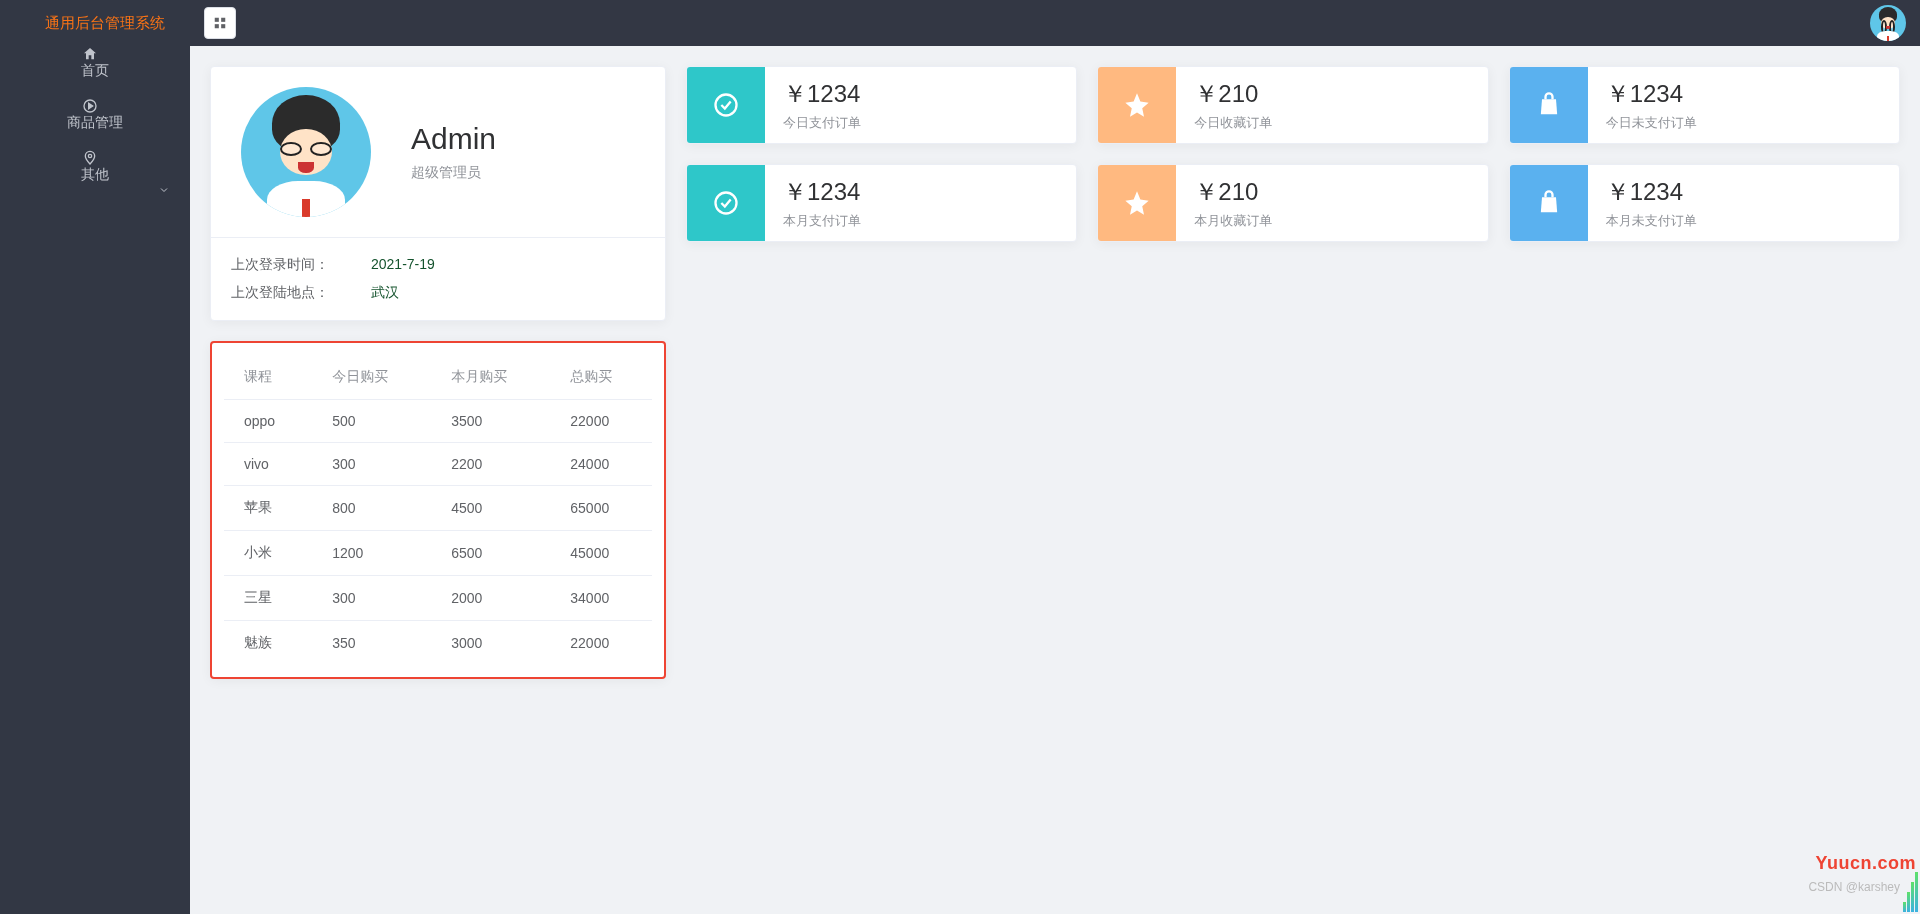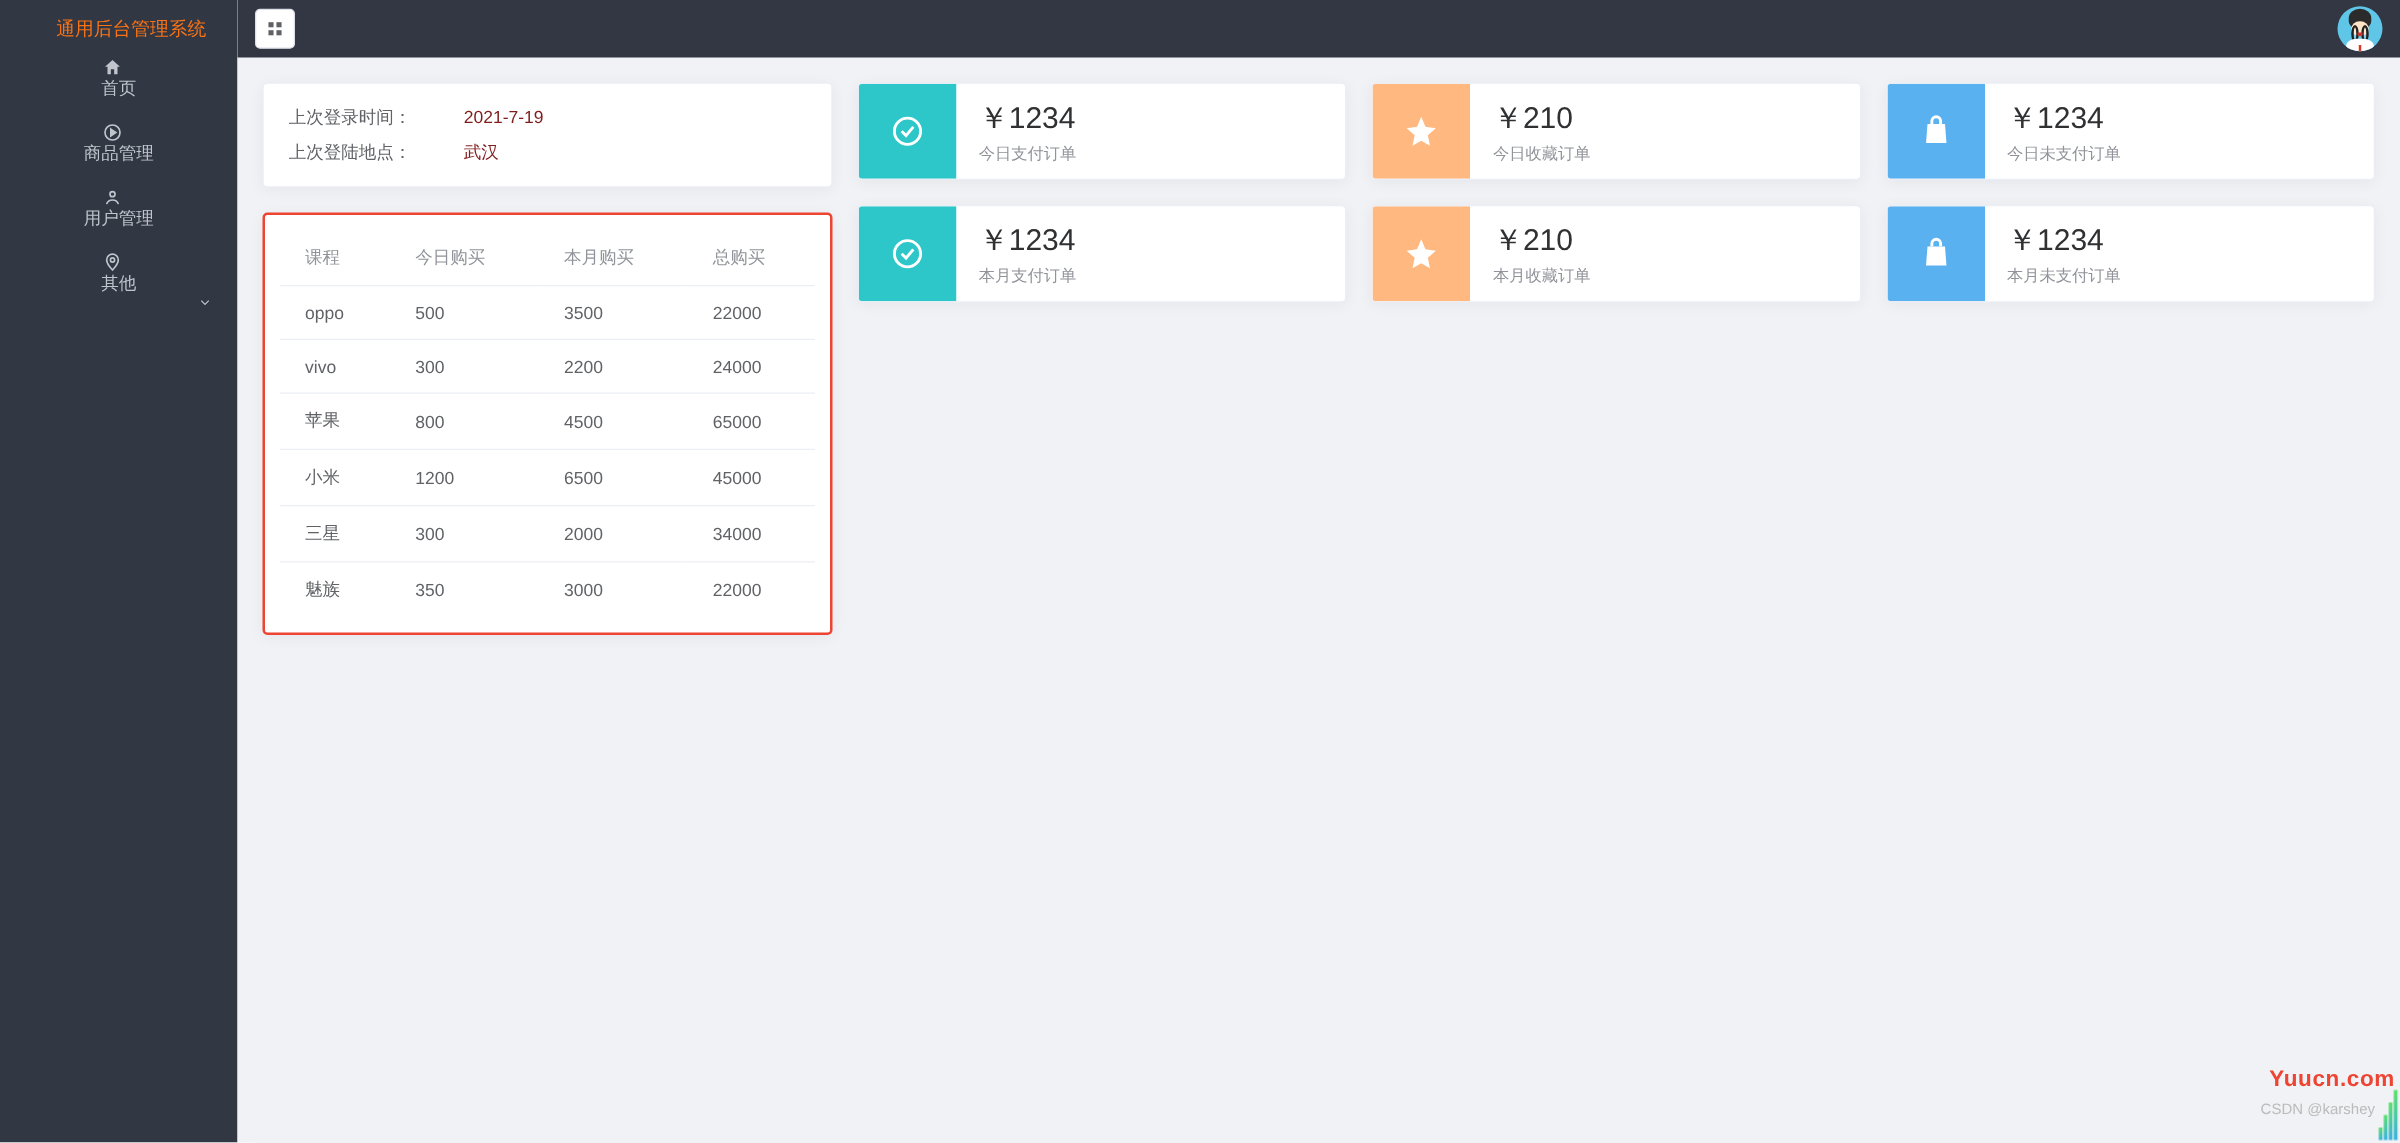--- a/index.html
+++ b/index.html
@@ -118,21 +118,21 @@
     .avatar-glasses span { width: 42%; height: 14px; border: 2px solid #222; border-radius: 50%; display:block; background:rgba(255,255,255,0.2); }
     .avatar-body { position:absolute; bottom:-8%; left:20%; width:60%; height:36%; background:#fff; border-radius: 40% 40% 0 0; }
     .avatar-tie { position:absolute; bottom:-2%; left:47%; width:6%; height:16%; background:#d93a2b; }
     .avatar-mouth { position:absolute; top:58%; left:44%; width:12%; height:8%; background:#c33; border-radius: 0 0 50% 50%; }
     .user-name { font-size: 30px; color: #303133; margin-bottom: 8px; }
     .user-role { font-size: 14px; color: #909399; }
     .user-bottom { padding: 18px 20px; }
     .info-row { display: flex; margin-bottom: 10px; color: #606266; }
     .info-row:last-child { margin-bottom: 0; }
     .info-label { width: 140px; color: #606266; }
-    .info-value { color: #7f1d1d; }
+    .info-value { color: #14532d; }
     
     .table-card { border: 2px solid #e43; padding: 12px; }
     table.data-table { width: 100%; border-collapse: collapse; }
     .data-table th, .data-table td {
       text-align: left;
       padding: 13px 20px;
       border-bottom: 1px solid #ebeef5;
       color: #606266;
       font-weight: normal;
       font-size: 14px;
@@ -193,29 +193,20 @@
         <svg width="16" height="16" viewBox="0 0 24 24" fill="none" stroke="currentColor" stroke-width="2">
             <circle cx="12" cy="12" r="9"></circle>
             <path d="M10 8l6 4-6 4z" fill="currentColor"></path>
           </svg>
       </span>
       <span>商品管理</span>
     </div>
     <div class="menu-item">
       <span class="mi-icon">
         <svg width="16" height="16" viewBox="0 0 24 24" fill="none" stroke="currentColor" stroke-width="2">
-            <circle cx="12" cy="8" r="3"></circle>
-            <path d="M5 20c1-4 5-5 7-5s6 1 7 5"></path>
-          </svg>
-      </span>
-      <span>用户管理</span>
-    </div>
-    <div class="menu-item">
-      <span class="mi-icon">
-        <svg width="16" height="16" viewBox="0 0 24 24" fill="none" stroke="currentColor" stroke-width="2">
             <path d="M12 21s-7-7.5-7-12a7 7 0 1 1 14 0c0 4.5-7 12-7 12z"></path>
             <circle cx="12" cy="9" r="2.5"></circle>
           </svg>
       </span>
       <span>其他</span>
       <span class="mi-arrow">
         <svg width="12" height="12" viewBox="0 0 24 24" fill="none" stroke="currentColor" stroke-width="2">
             <path d="M6 9l6 6 6-6"></path>
           </svg>
       </span>
@@ -243,20 +234,39 @@
           <div class="avatar-mouth"></div>
           <div class="avatar-body"></div>
           <div class="avatar-tie"></div>
         </div>
       </div>
     </header>
 
     <div class="content">
       <div class="left-col">
         <div class="card user-card">
+          <div class="user-top">
+            <div class="big-avatar">
+              <div class="avatar-face">
+                <div class="avatar-hair"></div>
+                <div class="avatar-skin"></div>
+                <div class="avatar-glasses">
+                    <span></span>
+                    <span></span>
+                  </div>
+                <div class="avatar-mouth"></div>
+                <div class="avatar-body"></div>
+                <div class="avatar-tie"></div>
+              </div>
+            </div>
+            <div>
+              <div class="user-name">Admin</div>
+              <div class="user-role">超级管理员</div>
+            </div>
+          </div>
           <div class="user-bottom">
             <div class="info-row">
               <span class="info-label">上次登录时间：</span>
               <span class="info-value">2021-7-19</span>
             </div>
             <div class="info-row">
               <span class="info-label">上次登陆地点：</span>
               <span class="info-value">武汉</span>
             </div>
           </div>

